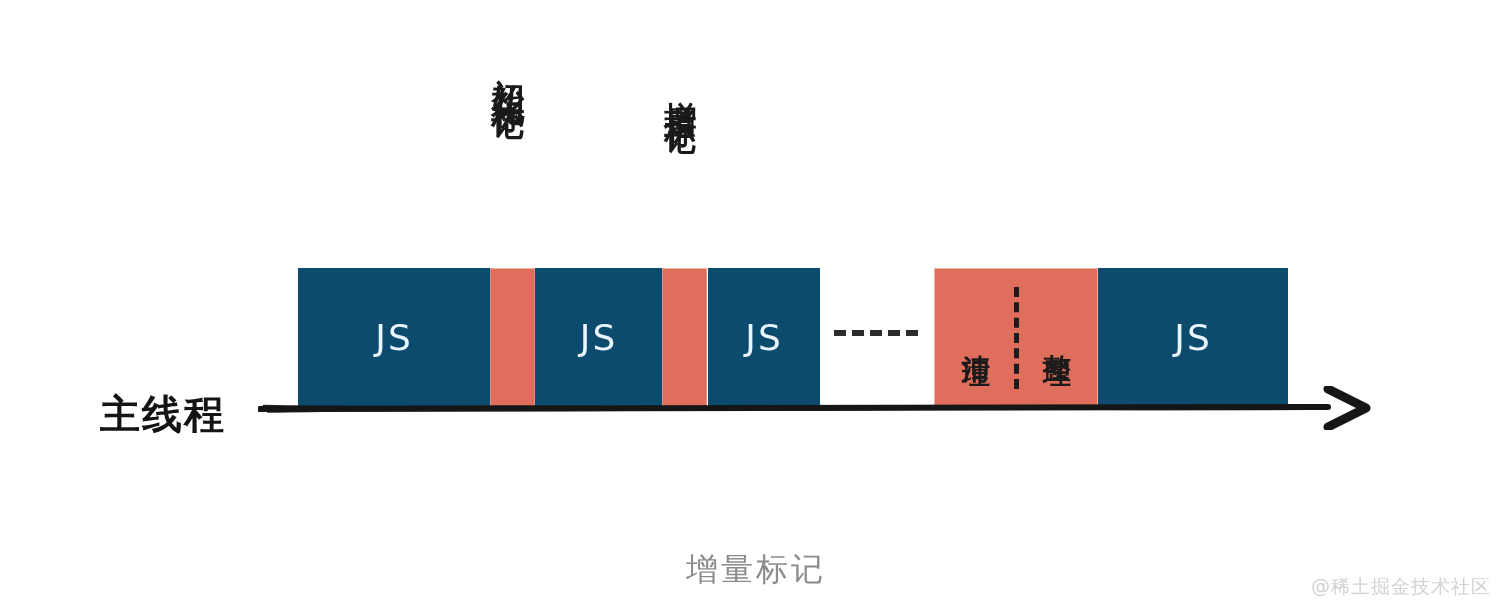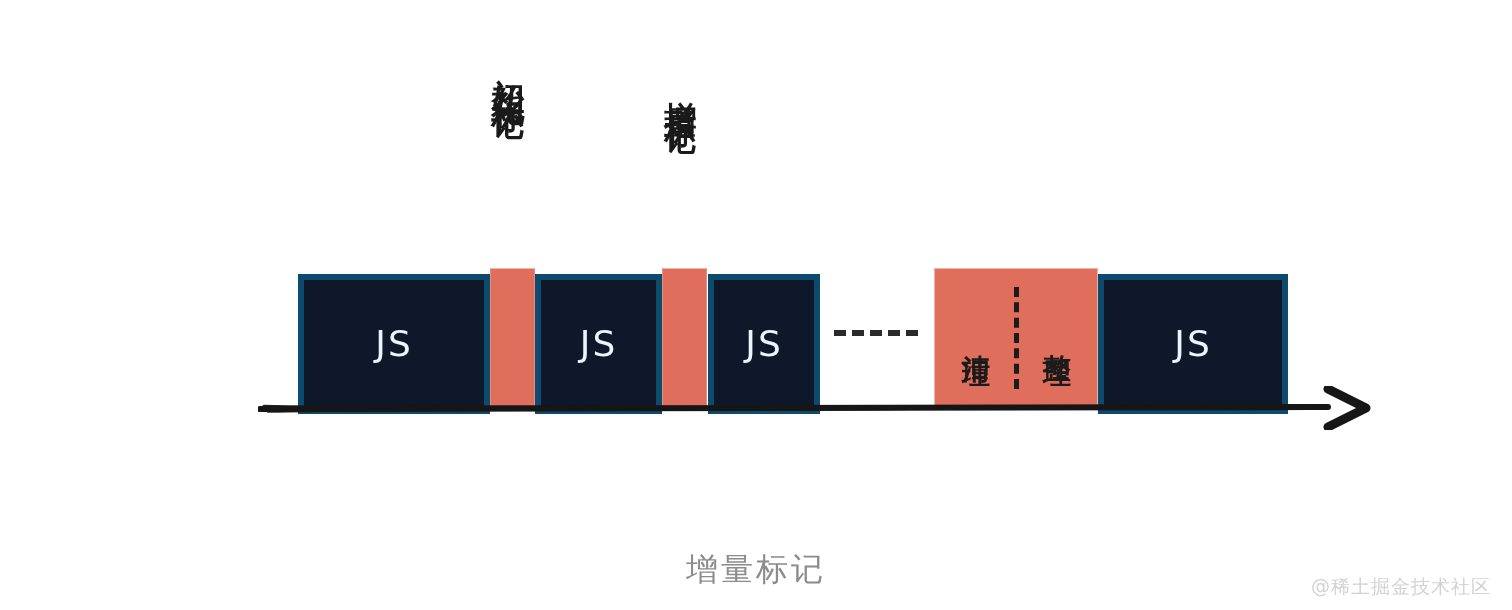--- a/index.html
+++ b/index.html
@@ -67,23 +67,22 @@
   .blk {
     position: absolute;
     top: 0;
     height: 140px;
     box-sizing: border-box;
     display: flex;
     align-items: center;
     justify-content: center;
   }
   .blk.js {
-    background: #0f172a;
-    border: 6px solid #0c4a6e;
-    margin-top: 6px;
+    background: #0c4a6e;
+    border: 1px solid #0c4a6e;
   }
   .blk.mark {
     background: #e06e5c;
     border: 1px solid #e8907f;
     border-top-color: #f0b6aa;
   }
   .blk.sweep {
     background: #e06e5c;
     border: 1px solid #efb3a6;
   }
@@ -167,20 +166,21 @@
 </style>
 </head>
 <body>
 
 <div id="canvas">
 
   <div class="vlabel" id="vlabel-init">初始化标记</div>
 
   <div class="vlabel" id="vlabel-incr">增量标记</div>
 
+  <div id="main-thread-label">主线程</div>
 
   <div id="track">
 
     <div class="blk js" style="left:0px;width:192px;">
       <span class="js-text">JS</span>
     </div>
 
     <div class="blk mark" style="left:192px;width:45px;"></div>
 
     <div class="blk js" style="left:237px;width:127px;">

